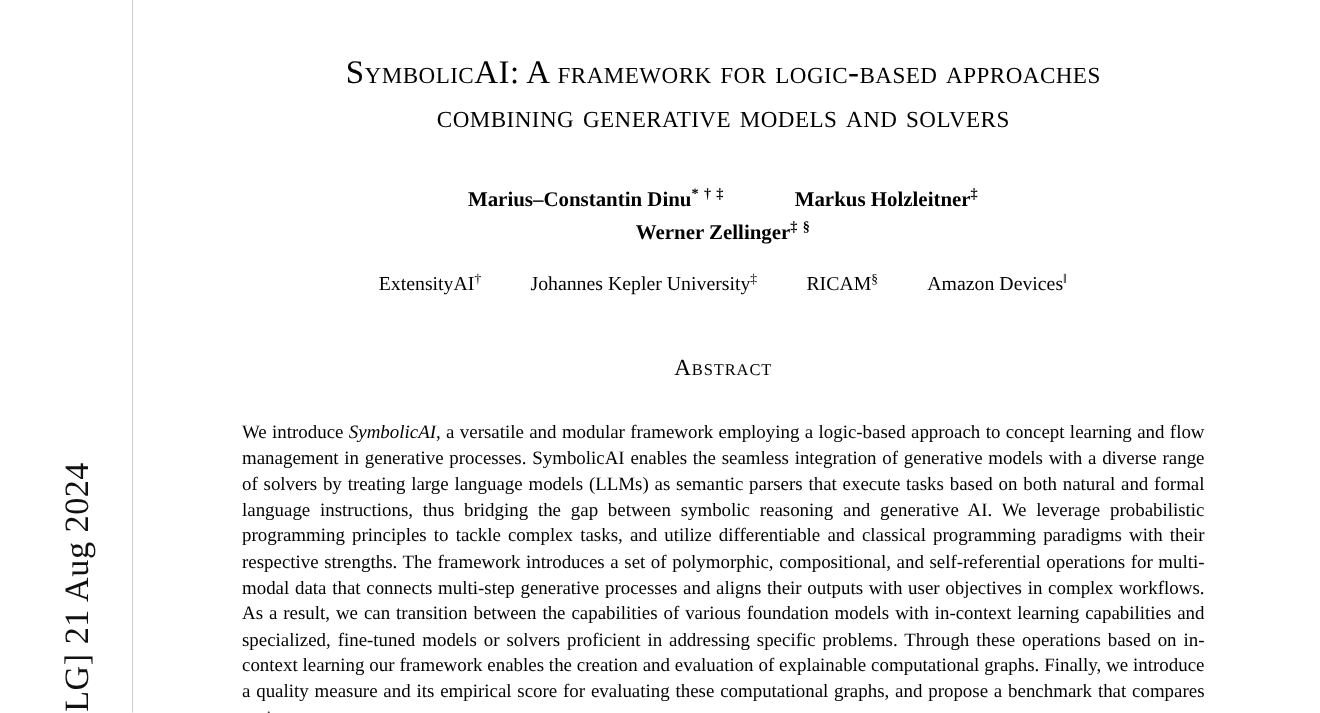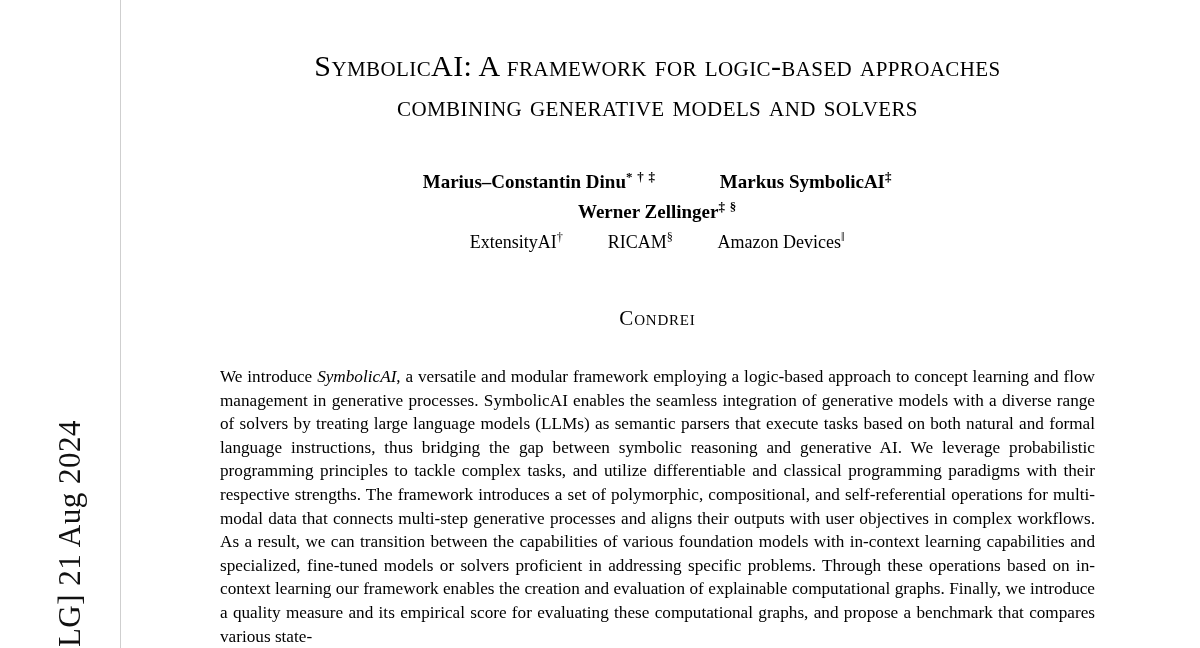--- a/index.html
+++ b/index.html
@@ -89,21 +89,21 @@
     align-items: flex-end;
   }
   .affil-row {
     display: flex;
     justify-content: center;
     align-items: baseline;
     gap: 44px;
     font-size: 18px;
     font-weight: normal;
     line-height: 28px;
-    margin-top: 2px;
+    margin-top: 18px;
   }
   sup {
     font-size: 0.68em;
     vertical-align: super;
     line-height: 0;
     letter-spacing: 0.8px;
   }
 
   .abstract-head {
     margin-top: 50px;
@@ -136,29 +136,30 @@
 <div class="paper">
 
   <h1 class="title">
     <span class="line">SymbolicAI: A framework for logic-based approaches</span>
     <span class="line">combining generative models and solvers</span>
   </h1>
 
   <div class="authors">
     <div class="author-row row1">
       <span><span>Marius–Constantin Dinu</span><sup>* † ‡</sup></span>
-      <span><span>Markus SymbolicAI</span><sup>‡</sup></span>
+      <span><span>Markus Holzleitner</span><sup>‡</sup></span>
     </div>
     <div class="author-row row2">
       <span><span>Werner Zellinger</span><sup>‡ §</sup></span>
     </div>
     <div class="affil-row">
       <span><span>ExtensityAI</span><sup>†</sup></span>
+      <span><span>Johannes Kepler University</span><sup>‡</sup></span>
       <span><span>RICAM</span><sup>§</sup></span>
       <span><span>Amazon Devices</span><sup>‖</sup></span>
     </div>
   </div>
 
-  <div class="abstract-head">Condrei</div>
+  <div class="abstract-head">Abstract</div>
 
   <div class="abstract-body"><span>We introduce </span><em>SymbolicAI</em><span>, a versatile and modular framework employing a logic-based approach to concept learning and flow management in generative processes. SymbolicAI enables the seamless integration of generative models with a diverse range of solvers by treating large language models (LLMs) as semantic parsers that execute tasks based on both natural and formal language instructions, thus bridging the gap between symbolic reasoning and generative AI. We leverage probabilistic programming principles to tackle complex tasks, and utilize differentiable and classical programming paradigms with their respective strengths. The framework introduces a set of polymorphic, compositional, and self-referential operations for multi-modal data that connects multi-step generative processes and aligns their outputs with user objectives in complex workflows. As a result, we can transition between the capabilities of various foundation models with in-context learning capabilities and specialized, fine-tuned models or solvers proficient in addressing specific problems. Through these operations based on in-context learning our framework enables the creation and evaluation of explainable computational graphs. Finally, we introduce a quality measure and its empirical score for evaluating these computational graphs, and propose a benchmark that compares various state-</span></div>
 
 </div>
 
 </body></html>

